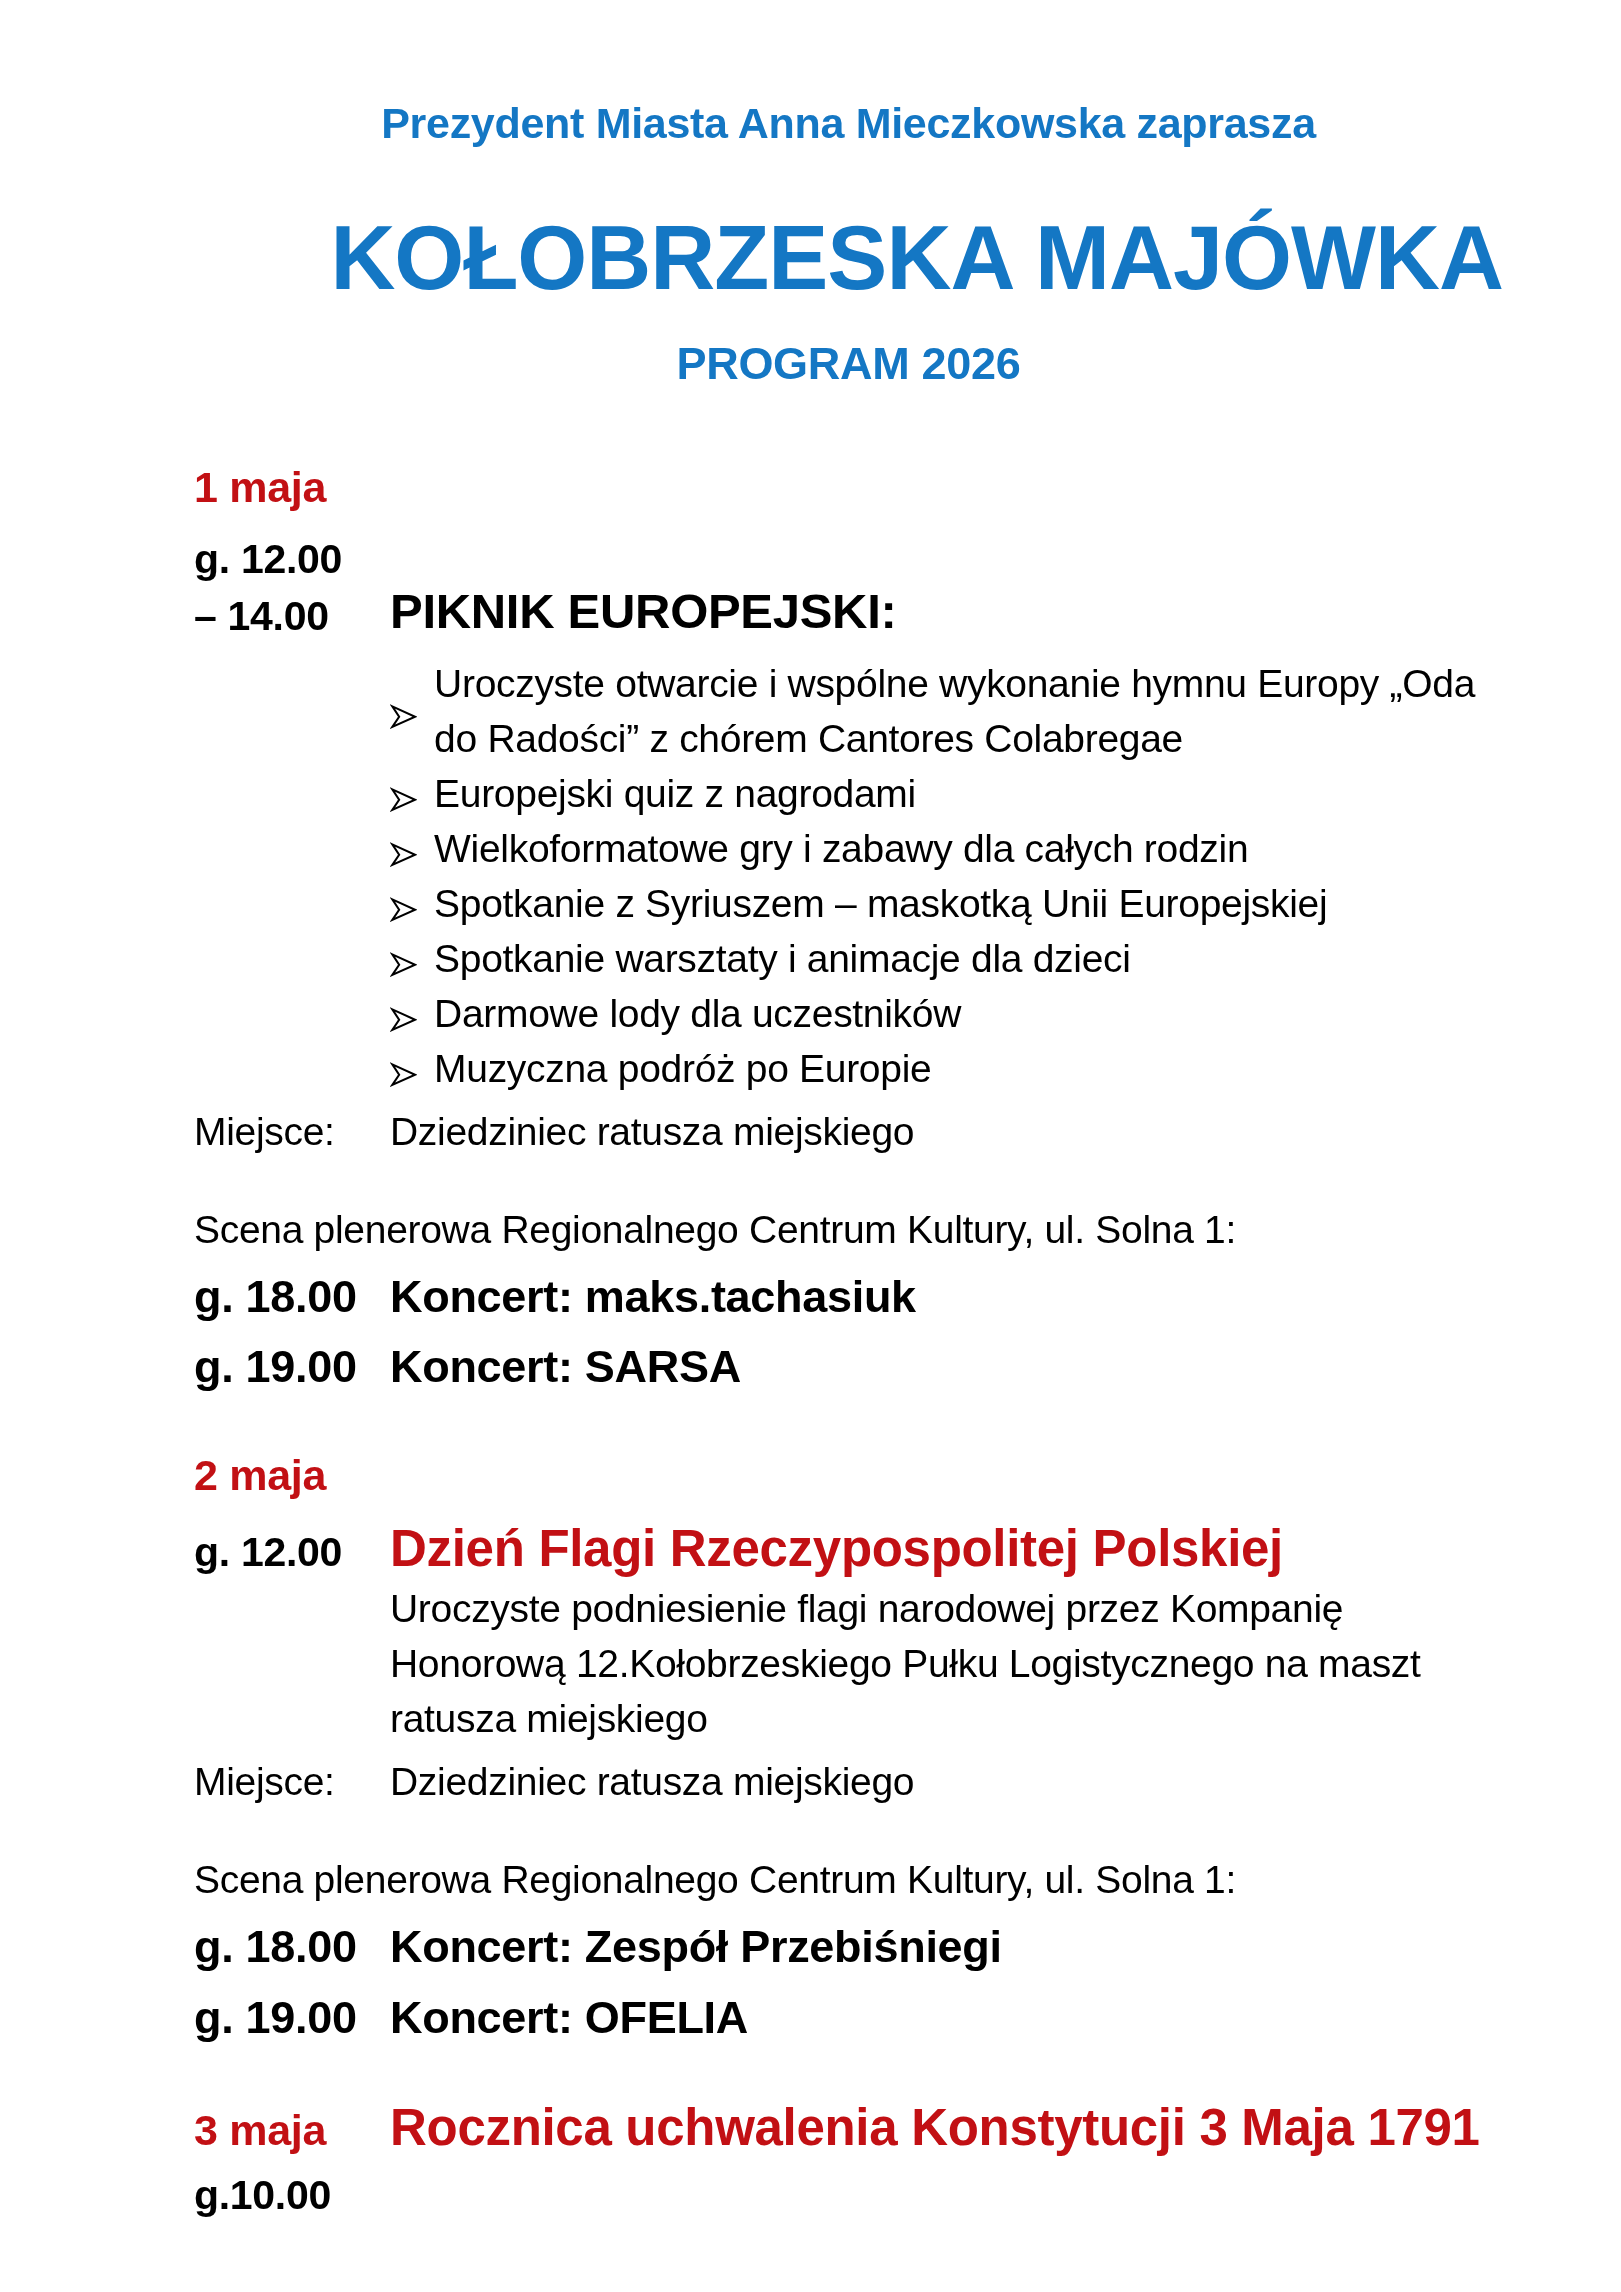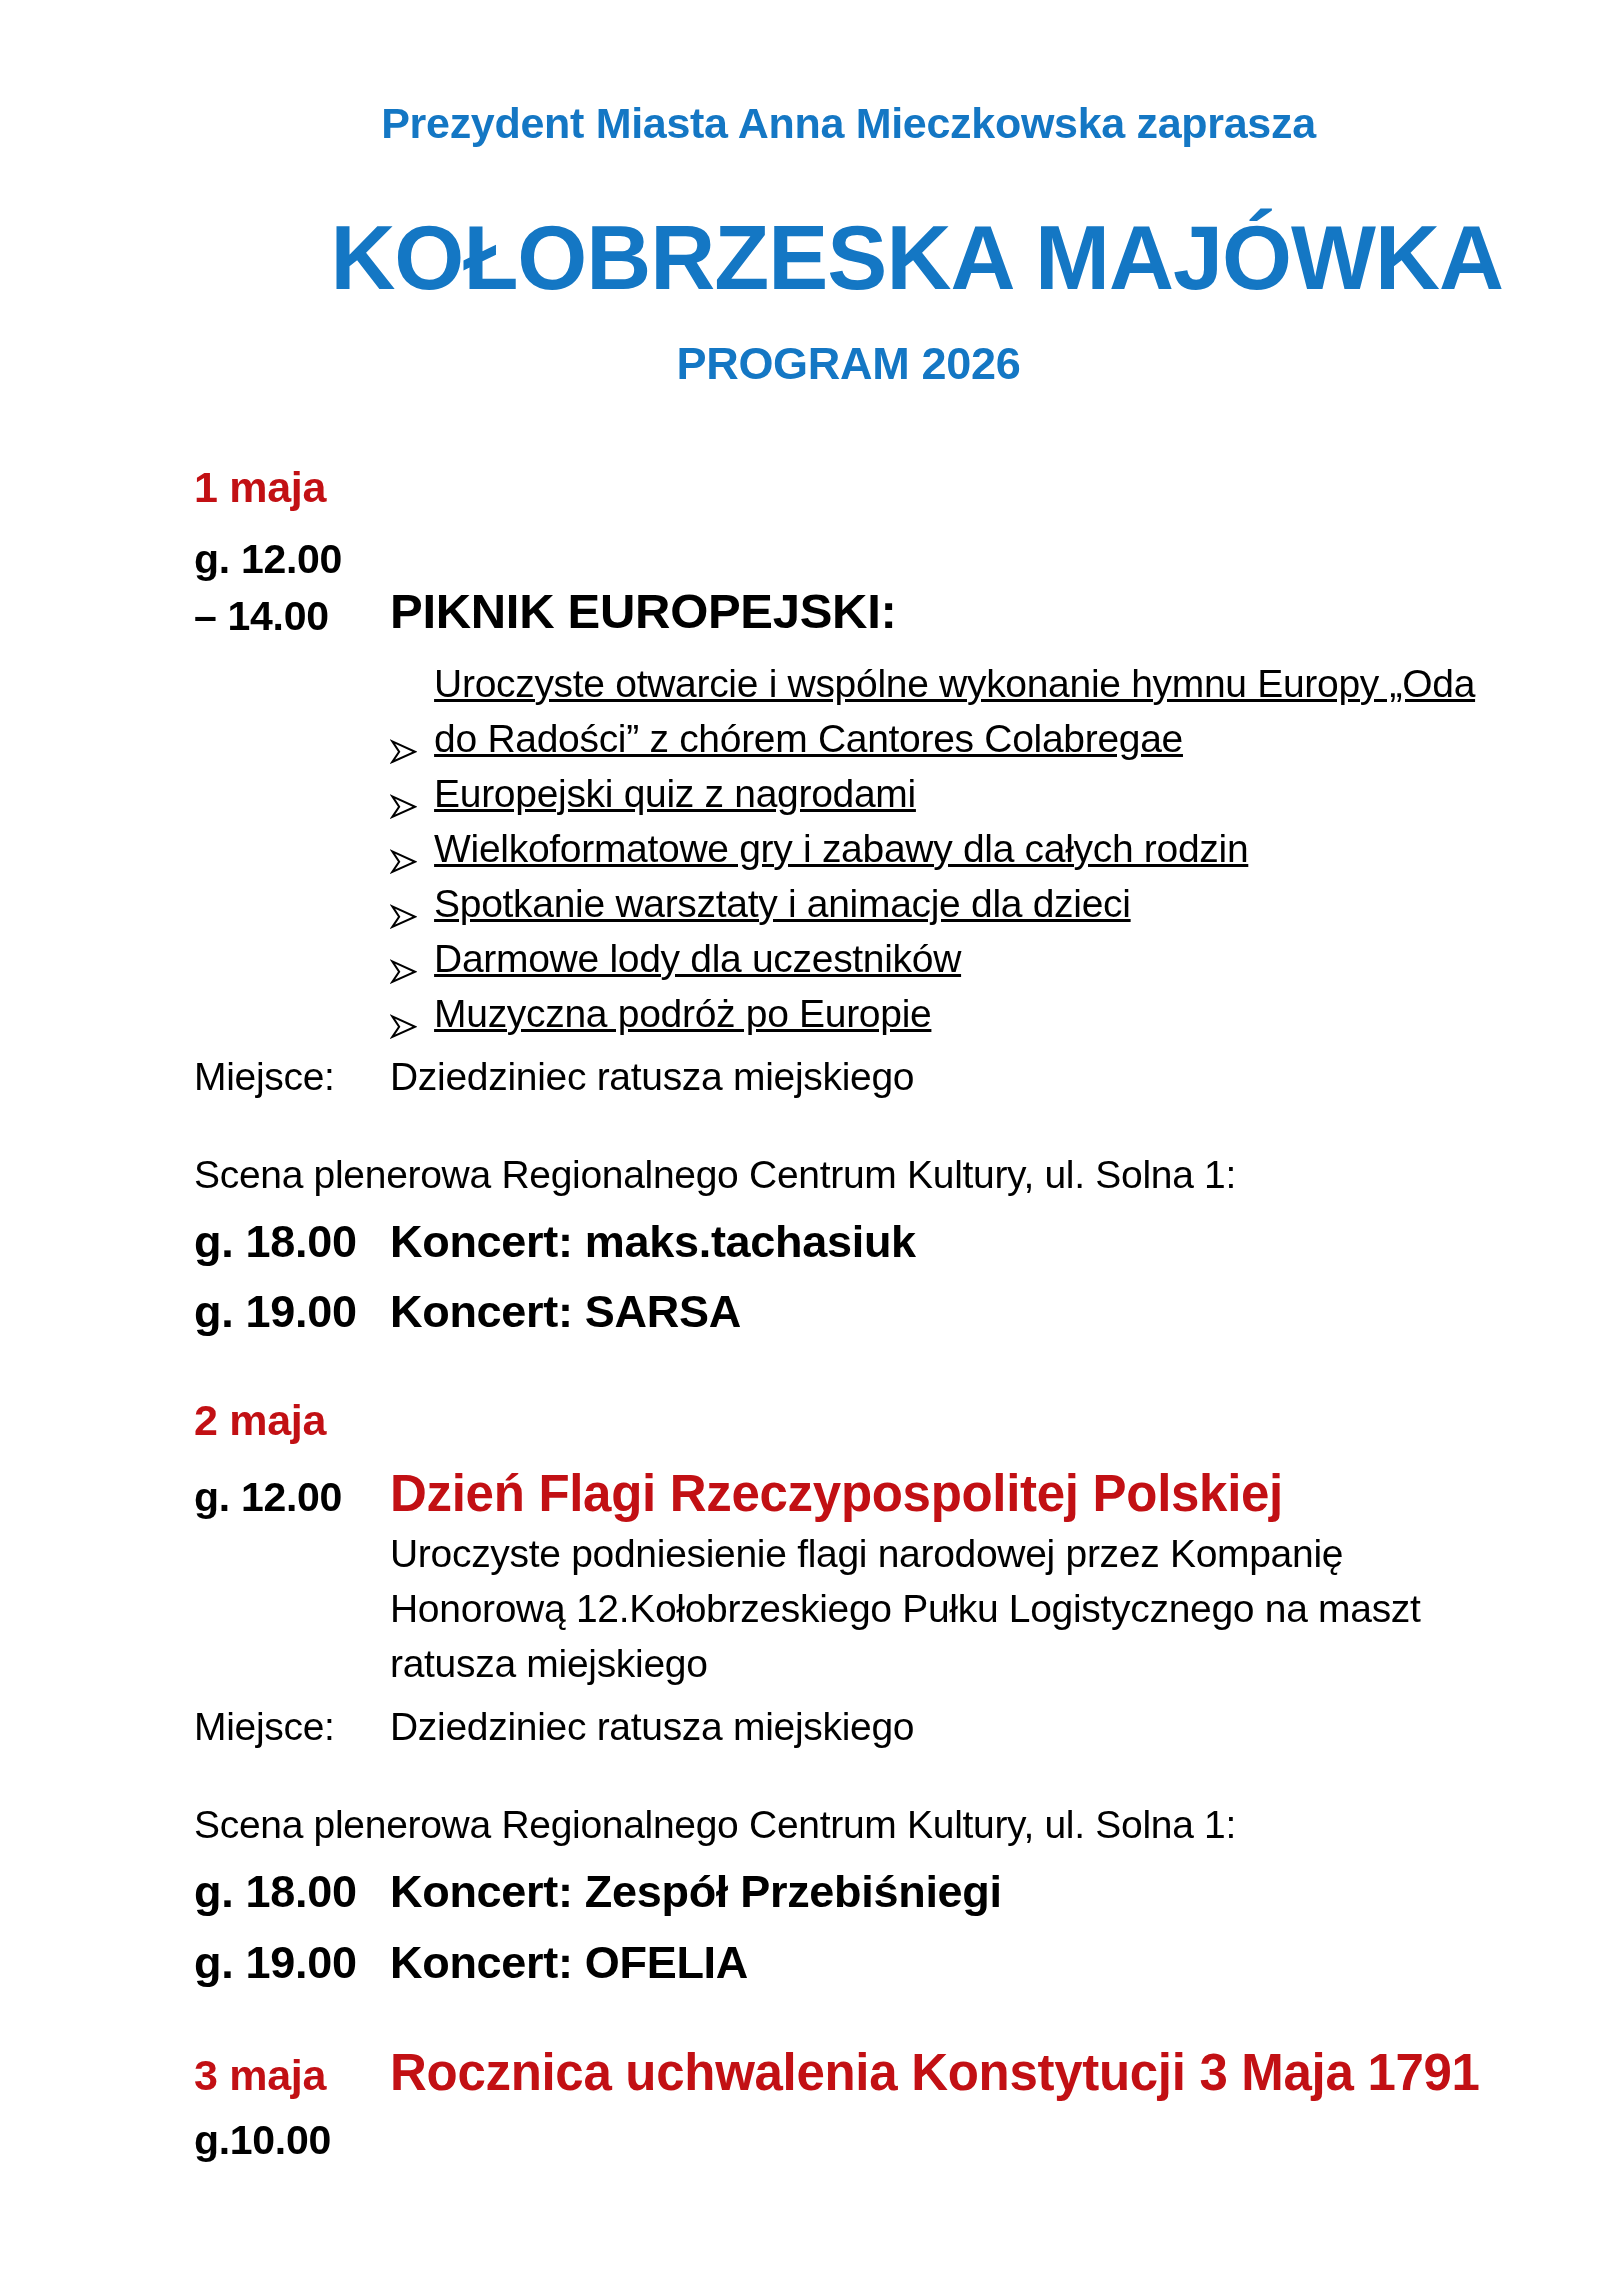--- a/index.html
+++ b/index.html
@@ -65,22 +65,21 @@
   .d1-date{margin-top:71px;}
   .piknik-block{margin-top:19.6px;align-items:flex-end;}
   .piknik-block .time-line2{margin-top:5.9px;}
   .bullets{
     list-style:none;
     margin-top:13.7px;
     padding-left:196px;
   }
   .bullets li{
     display:flex;
-    align-items:flex-end;
-    text-decoration:underline;
+    align-items:center;
   }
   .bullet-glyph{
     flex:0 0 auto;
     width:27.4px;height:27.4px;
     margin:12.7px 16.7px 0 0;
   }
   .bullet-text{max-width:1054px;}
   .miejsce-row{margin-top:8px;}
   .venue-line{margin-top:47px;font-size:39px;line-height:1.25;}
   .concert-1{margin-top:13.7px;}
@@ -132,20 +131,26 @@
     <li>
       <svg class="bullet-glyph" viewBox="0 0 24 24">
           <path d="M2 3 L22 12 L2 21 L8 12 Z" fill="#ffffff" stroke="#000000" stroke-width="1.8" stroke-linejoin="miter"></path>
         </svg>
       <span class="bullet-text">Wielkoformatowe gry i zabawy dla całych rodzin</span>
     </li>
     <li>
       <svg class="bullet-glyph" viewBox="0 0 24 24">
           <path d="M2 3 L22 12 L2 21 L8 12 Z" fill="#ffffff" stroke="#000000" stroke-width="1.8" stroke-linejoin="miter"></path>
         </svg>
+      <span class="bullet-text">Spotkanie z Syriuszem – maskotką Unii Europejskiej</span>
+    </li>
+    <li>
+      <svg class="bullet-glyph" viewBox="0 0 24 24">
+          <path d="M2 3 L22 12 L2 21 L8 12 Z" fill="#ffffff" stroke="#000000" stroke-width="1.8" stroke-linejoin="miter"></path>
+        </svg>
       <span class="bullet-text">Spotkanie warsztaty i animacje dla dzieci</span>
     </li>
     <li>
       <svg class="bullet-glyph" viewBox="0 0 24 24">
           <path d="M2 3 L22 12 L2 21 L8 12 Z" fill="#ffffff" stroke="#000000" stroke-width="1.8" stroke-linejoin="miter"></path>
         </svg>
       <span class="bullet-text">Darmowe lody dla uczestników</span>
     </li>
     <li>
       <svg class="bullet-glyph" viewBox="0 0 24 24">

